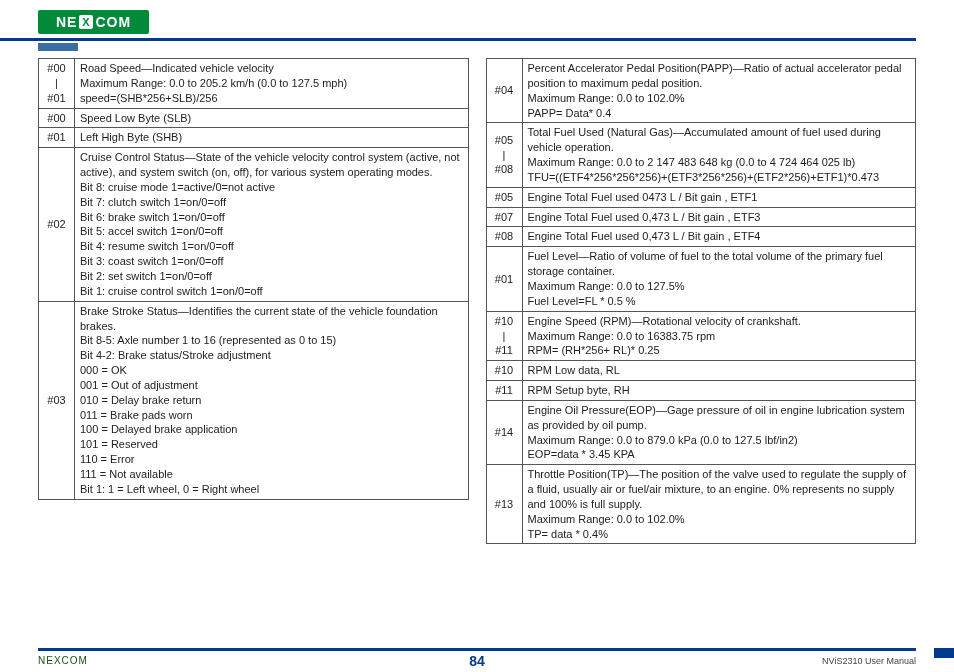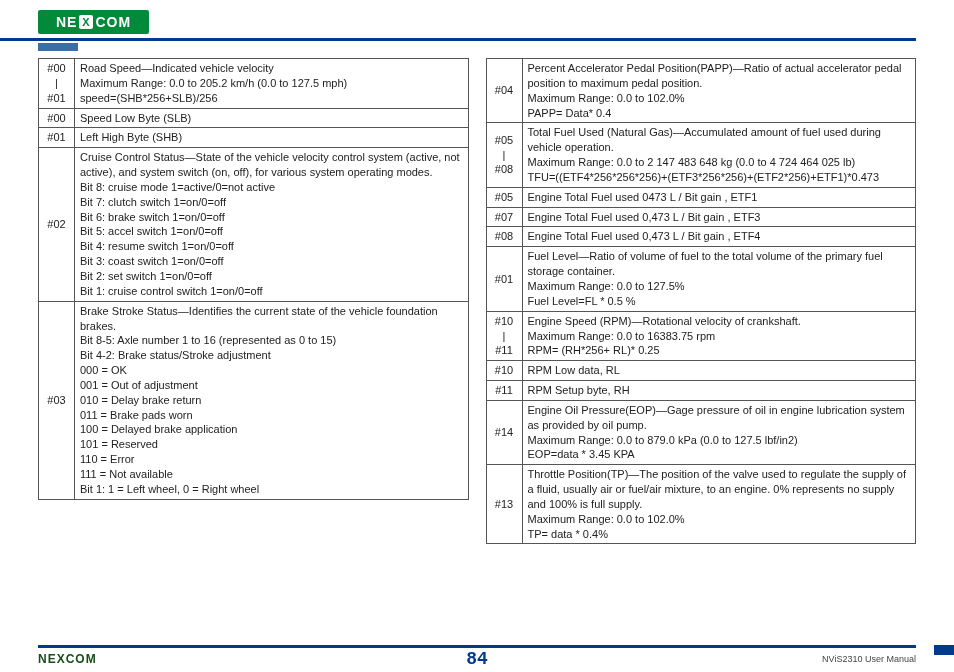--- a/index.html
+++ b/index.html
@@ -102,33 +102,32 @@
     background: #003a8c;
   }
   .footer-row {
     display: flex;
     justify-content: space-between;
     align-items: center;
     font-size: 9px;
     color: #444;
   }
   .footer-logo {
-    font-weight: bold;
+    font-weight: normal;
     color: #1a4d1a;
-    font-size: 12px;
+    font-size: 10px;
     letter-spacing: 1px;
   }
   .page-num {
     position: absolute;
     left: 50%;
     transform: translateX(-50%);
     font-weight: bold;
-    font-size: 18px;
+    font-size: 14px;
     color: #003a8c;
-    font-family: Liberation Mono, monospace;
   }
 </style>
 </head>
 <body>
 
 <div class="header">
   <div class="logo">
     <span>NE</span>
     <span class="logo-x">X</span>
     <span>COM</span>

